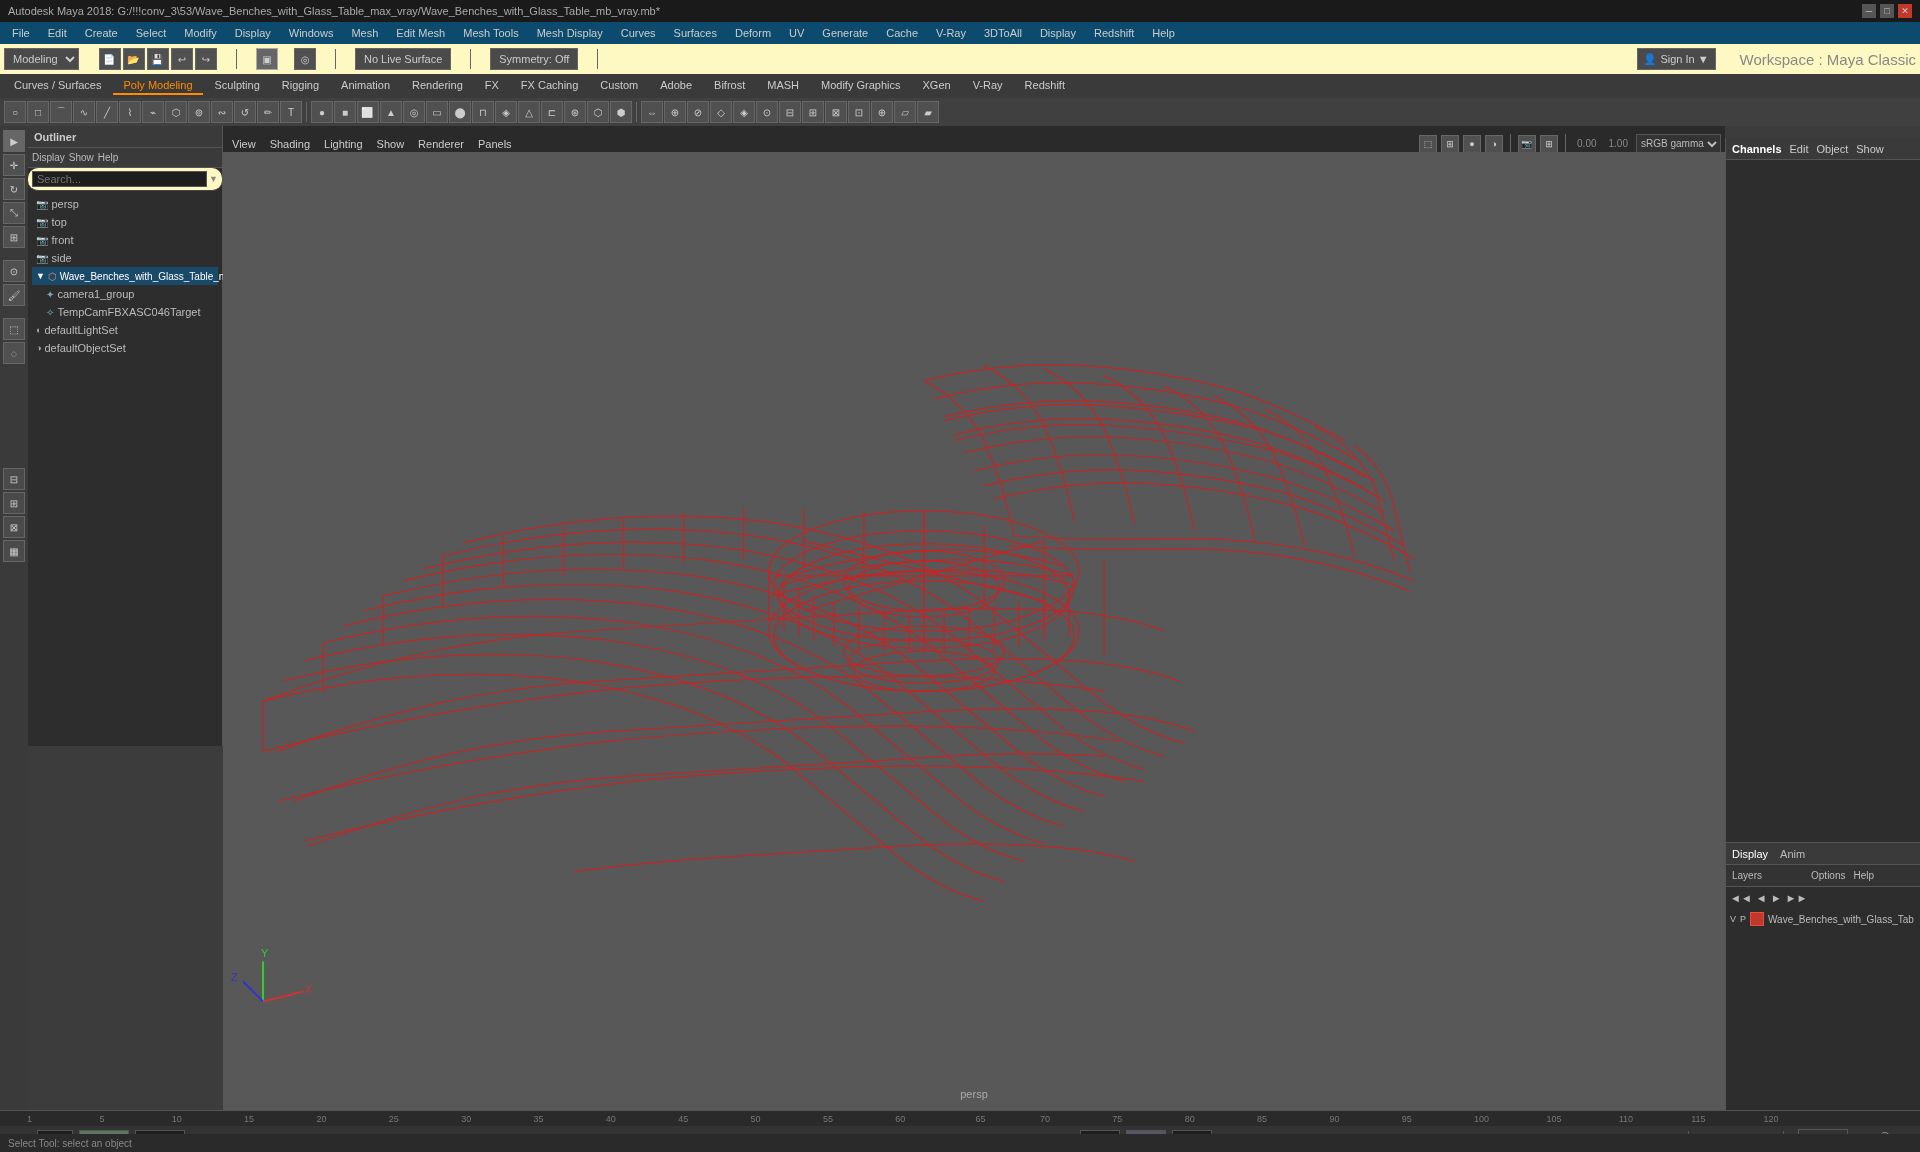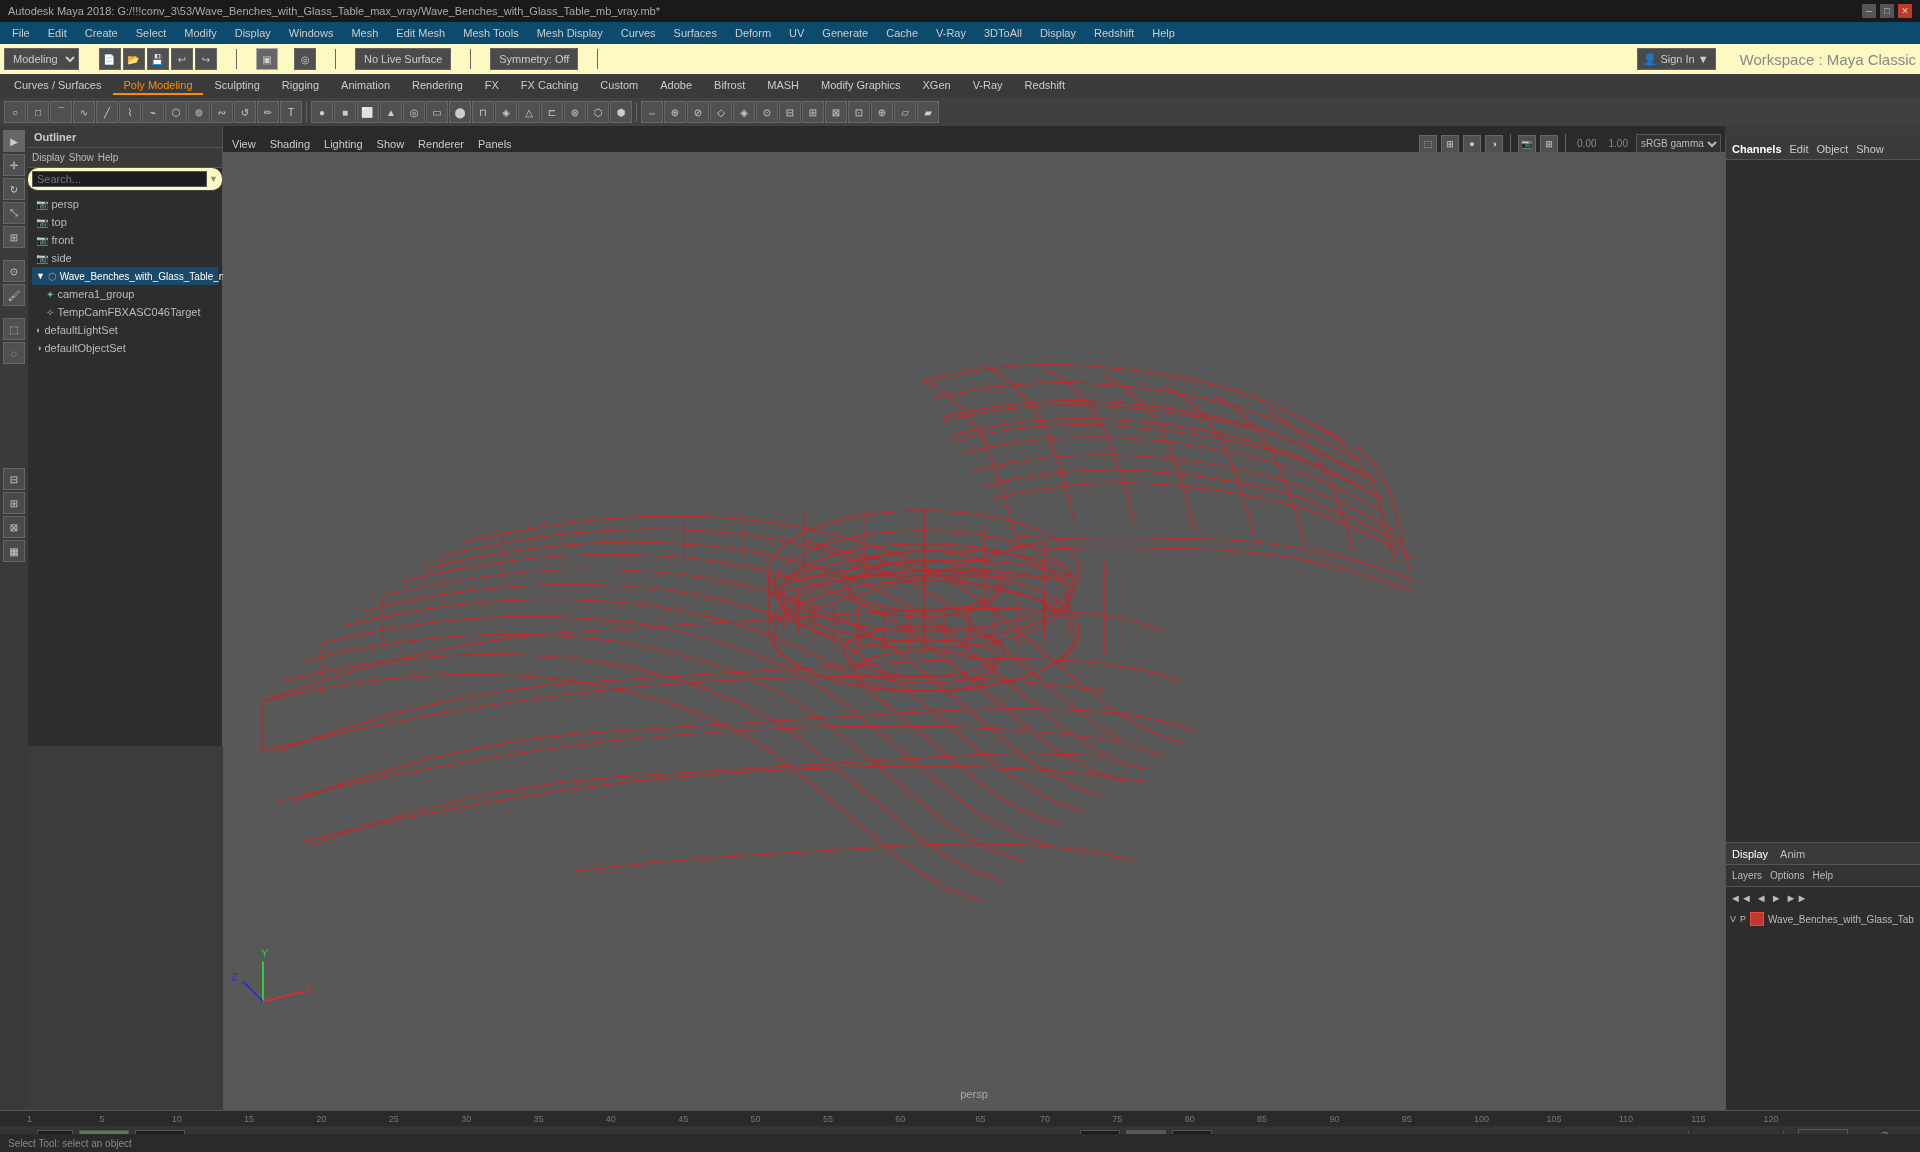--- a/index.html
+++ b/index.html
@@ -747,21 +747,21 @@
 
   <div style="flex:1; min-height:400px;"></div>
 
   <div style="position:absolute; bottom:180px; left:0; right:0;">
     <div style="height:22px; background:#3a3a3a; display:flex; align-items:center; padding:0 6px; gap:12px; border-top:1px solid #555;">
       <span style="color:#fff;font-size:11px;cursor:pointer;">Display</span>
       <span style="color:#bbb;font-size:11px;cursor:pointer;">Anim</span>
     </div>
     <div style="height:22px; background:#333; display:flex; align-items:center; padding:0 6px; gap:8px; border-top:1px solid #555;">
       <span style="font-size:10px;color:#bbb;cursor:pointer;">Layers</span>
-      <span style="font-size:10px;color:#bbb;cursor:pointer;">Options</span>
+      <span style="font-size:10px;color:#bbb;cursor:pointer;margin-left:41px;">Options</span>
       <span style="font-size:10px;color:#bbb;cursor:pointer;">Help</span>
     </div>
     <div style="height:22px; background:#2d2d2d; display:flex; align-items:center; padding:0 4px; gap:4px; border-top:1px solid #555;">
       <button style="background:none;border:none;color:#bbb;cursor:pointer;font-size:11px;">◄◄</button>
       <button style="background:none;border:none;color:#bbb;cursor:pointer;font-size:11px;">◄</button>
       <button style="background:none;border:none;color:#bbb;cursor:pointer;font-size:11px;">►</button>
       <button style="background:none;border:none;color:#bbb;cursor:pointer;font-size:11px;">►►</button>
     </div>
     <div style="height:22px; background:#2d2d2d; display:flex; align-items:center; padding:0 4px; gap:4px;">
       <span style="font-size:9px;color:#bbb;">V</span>

